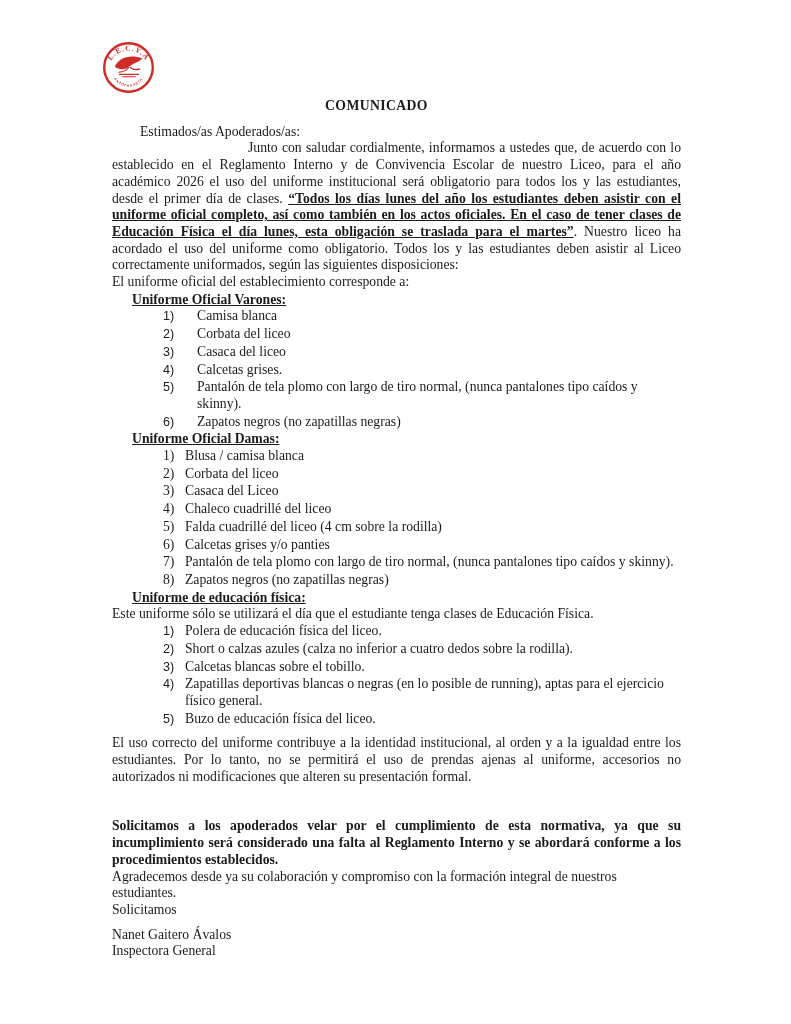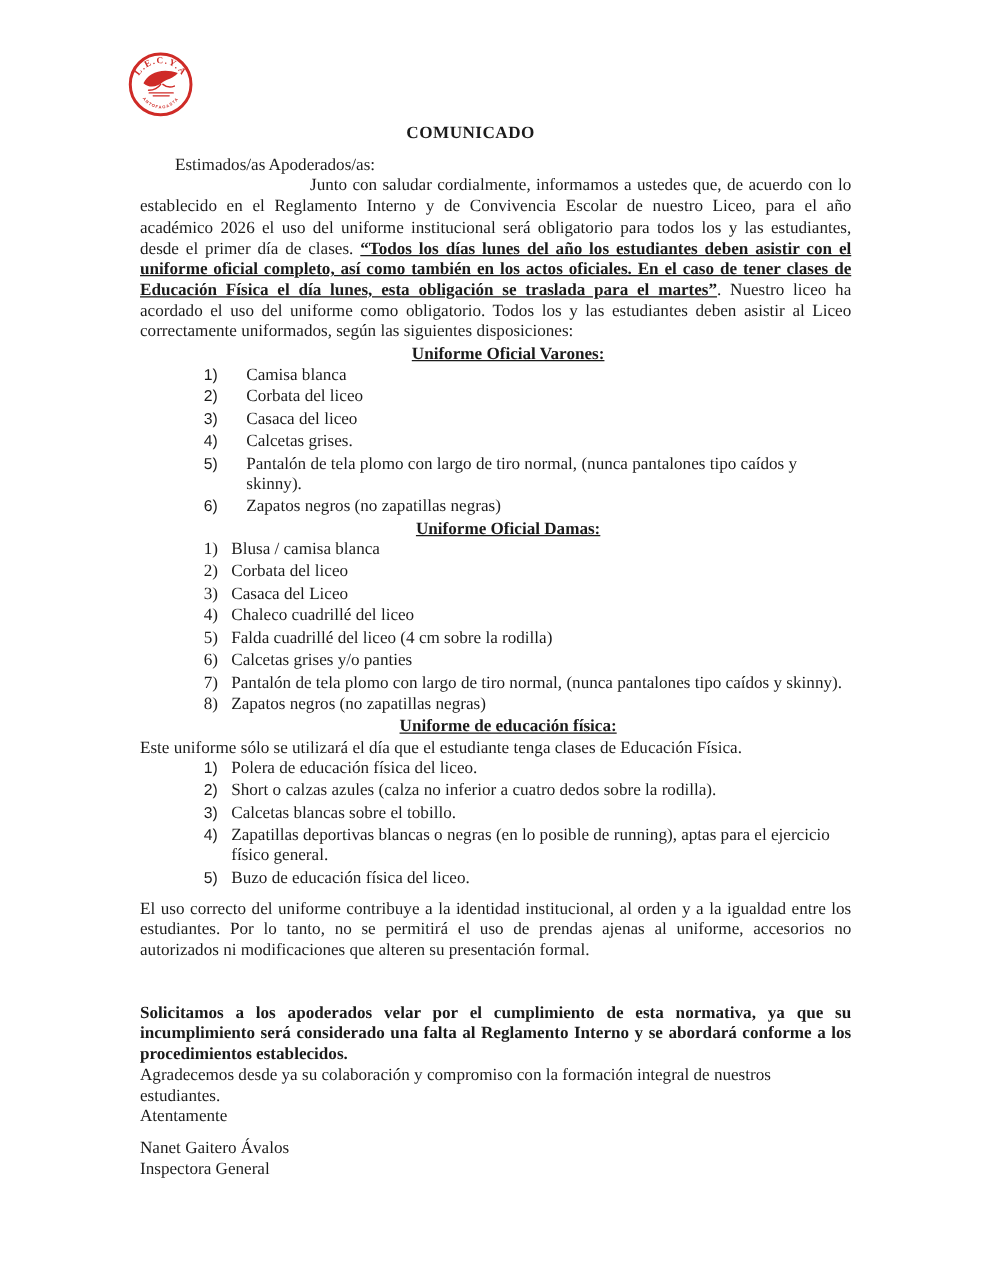--- a/index.html
+++ b/index.html
@@ -35,21 +35,20 @@
   .salutation { margin-top:9px;margin-left:28px; }
   p { margin:0; }
   .justify { text-align:justify; }
   .intro { text-indent:136px; }
   .bold-underline { font-weight:bold; text-decoration:underline; }
   .section-heading {
     margin-left:20px;
     font-weight:bold;
     text-decoration:underline;
     margin-top:1px;
-    text-align:center;
   }
   .ulist { margin:0; }
   .list-row { display:flex; margin-left:51px; margin-bottom:1px; }
   .list-row .num { flex:0 0 auto; }
   .num-sans { font-family:"Liberation Sans", sans-serif; font-size:12.6px; }
   .num-serif { font-family:"Liberation Serif", serif; }
   .w-varones .num { width:34px; }
   .w-narrow .num { width:22px; }
   .item-text { flex:1 1 auto; }
   .closing-1 { margin-top:8px; }
@@ -83,20 +82,21 @@
     </svg>
   </div>
 
   <div class="content">
     <div class="doc-title">COMUNICADO</div>
 
     <p class="salutation">Estimados/as Apoderados/as:</p>
 
     <p class="intro justify"><span>Junto con saludar cordialmente, informamos a ustedes que, de acuerdo con lo establecido en el Reglamento Interno y de Convivencia Escolar de nuestro Liceo, para el año académico 2026 el uso del uniforme institucional será obligatorio para todos los y las estudiantes, desde el primer día de clases. </span><span class="bold-underline">“Todos los días lunes del año los estudiantes deben asistir con el uniforme oficial completo, así como también en los actos oficiales. En el caso de tener clases de Educación Física el día lunes, esta obligación se traslada para el martes”</span><span>. Nuestro liceo ha acordado el uso del uniforme como obligatorio. Todos los y las estudiantes deben asistir al Liceo correctamente uniformados, según las siguientes disposiciones:</span></p>
 
+    <p>El uniforme oficial del establecimiento corresponde a:</p>
 
     <div>
       <div class="section-heading">Uniforme Oficial Varones:</div>
       <div class="ulist w-varones">
 
           <div class="list-row">
             <span class="num num-sans">1)</span>
             <span class="item-text">Camisa blanca</span>
           </div>
 
@@ -201,20 +201,20 @@
           <div class="list-row">
             <span class="num num-sans">5)</span>
             <span class="item-text">Buzo de educación física del liceo.</span>
           </div>
         </div>
     </div>
 
     <p class="closing-1 justify">El uso correcto del uniforme contribuye a la identidad institucional, al orden y a la igualdad entre los estudiantes. Por lo tanto, no se permitirá el uso de prendas ajenas al uniforme, accesorios no autorizados ni modificaciones que alteren su presentación formal.</p>
     <p class="closing-2 justify">Solicitamos a los apoderados velar por el cumplimiento de esta normativa, ya que su incumplimiento será considerado una falta al Reglamento Interno y se abordará conforme a los procedimientos establecidos.</p>
     <p class="closing-3">Agradecemos desde ya su colaboración y compromiso con la formación integral de nuestros estudiantes.</p>
-    <p>Atentamente</p>
+    <p>Solicitamos</p>
 
     <div class="signature">
       <p>Nanet Gaitero Ávalos</p>
       <p>Inspectora General</p>
     </div>
   </div>
 </div>
 
 </body></html>

